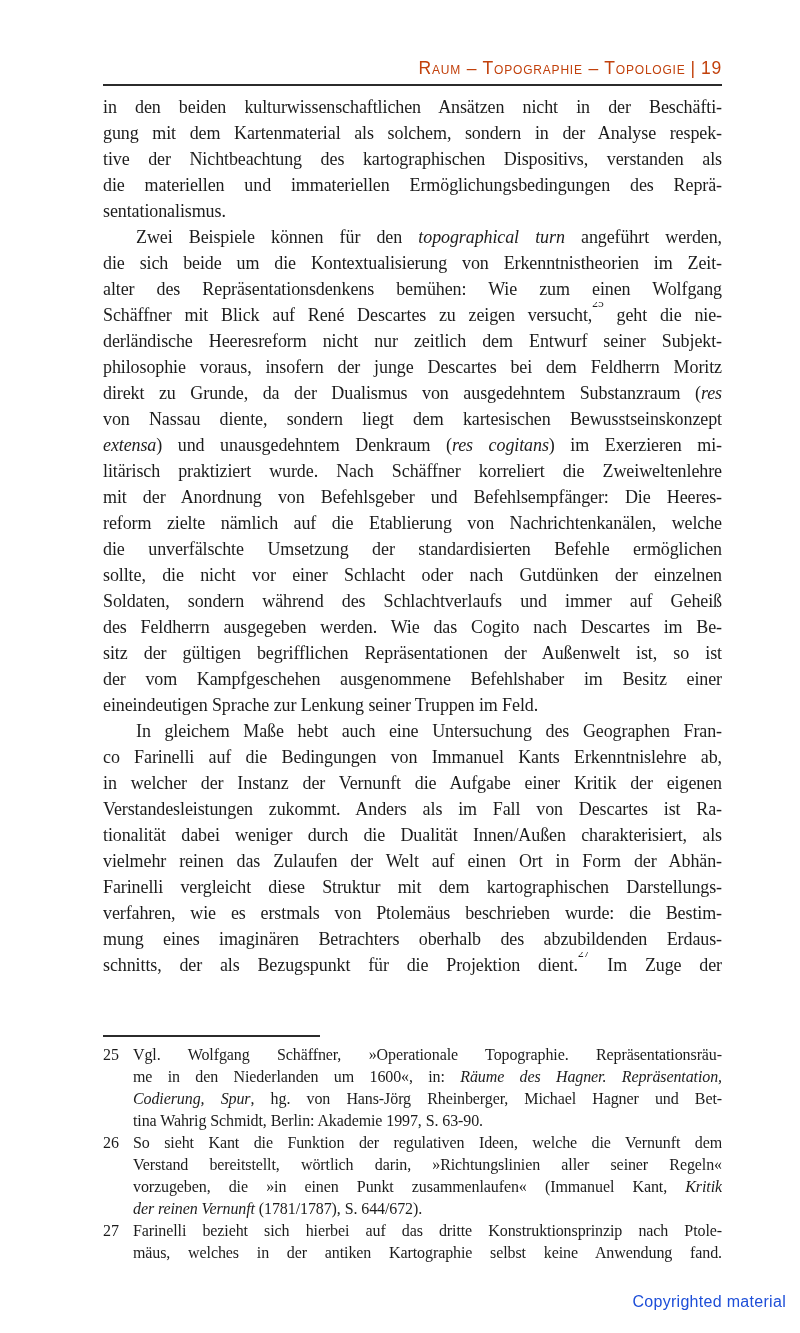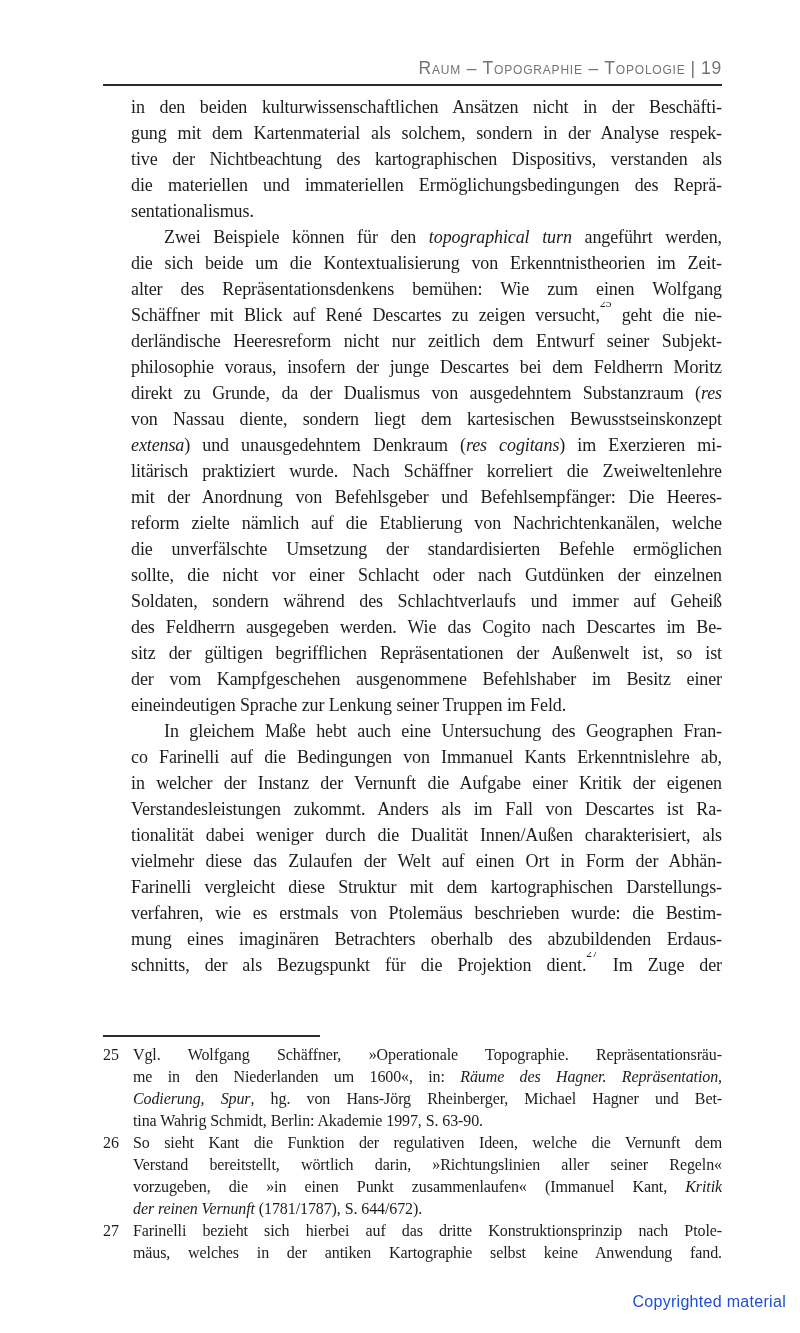--- a/index.html
+++ b/index.html
@@ -15,21 +15,21 @@
   
   .header{
     position:absolute;
     left:103px;
     top:58px;
     width:619px;
     text-align:right;
     font-family:"Liberation Sans", sans-serif;
     font-size:17.5px;
     letter-spacing:0.8px;
-    color:#737373;
+    color:#c2410c;
     padding-bottom:5px;
     border-bottom:2px solid #2b2b2b;
     white-space:nowrap;
   }
   .header .smallcaps{font-variant:small-caps;}
   .header .sep{padding:0 5px;}
   
   .bodytext{
     position:absolute;
     left:103px;
@@ -39,21 +39,20 @@
     letter-spacing:-0.1px;
     color:#1c1c1c;
   }
   .line{
     height:26px;
     line-height:26px;
     overflow:hidden;
     text-align:justify;
     text-align-last:justify;
     white-space:normal;
-    margin-left:28px;
   }
   .line.final{text-align-last:left;}
   .line.indent{text-indent:33px;}
   .line sup{
     font-size:11.5px;
     line-height:0;
     position:relative;
     top:-7px;
     letter-spacing:0;
   }
@@ -137,21 +136,21 @@
         <div class="line">sitz der gültigen begrifflichen Repräsentationen der Außenwelt ist, so ist</div>
         <div class="line">der vom Kampfgeschehen ausgenommene Befehlshaber im Besitz einer</div>
         <div class="line final">eineindeutigen Sprache zur Lenkung seiner Truppen im Feld.</div>
       </div>
       <div class="para">
         <div class="line indent">In gleichem Maße hebt auch eine Untersuchung des Geographen Fran-</div>
         <div class="line">co Farinelli auf die Bedingungen von Immanuel Kants Erkenntnislehre ab,</div>
         <div class="line">in welcher der Instanz der Vernunft die Aufgabe einer Kritik der eigenen</div>
         <div class="line">Verstandesleistungen zukommt. Anders als im Fall von Descartes ist Ra-</div>
         <div class="line">tionalität dabei weniger durch die Dualität Innen/Außen charakterisiert, als</div>
-        <div class="line">vielmehr diese das Zulaufen der Welt auf einen Ort in Form der Abhän-</div>
+        <div class="line">vielmehr reinen das Zulaufen der Welt auf einen Ort in Form der Abhän-</div>
         <div class="line">Farinelli vergleicht diese Struktur mit dem kartographischen Darstellungs-</div>
         <div class="line">verfahren, wie es erstmals von Ptolemäus beschrieben wurde: die Bestim-</div>
         <div class="line">mung eines imaginären Betrachters oberhalb des abzubildenden Erdaus-</div>
         <div class="line">schnitts, der als Bezugspunkt für die Projektion dient.<sup>27</sup> Im Zuge der</div>
       </div>
     </div>
 
   <div class="fnrule"></div>
 
   <div class="footnotes" id="footnotes">

